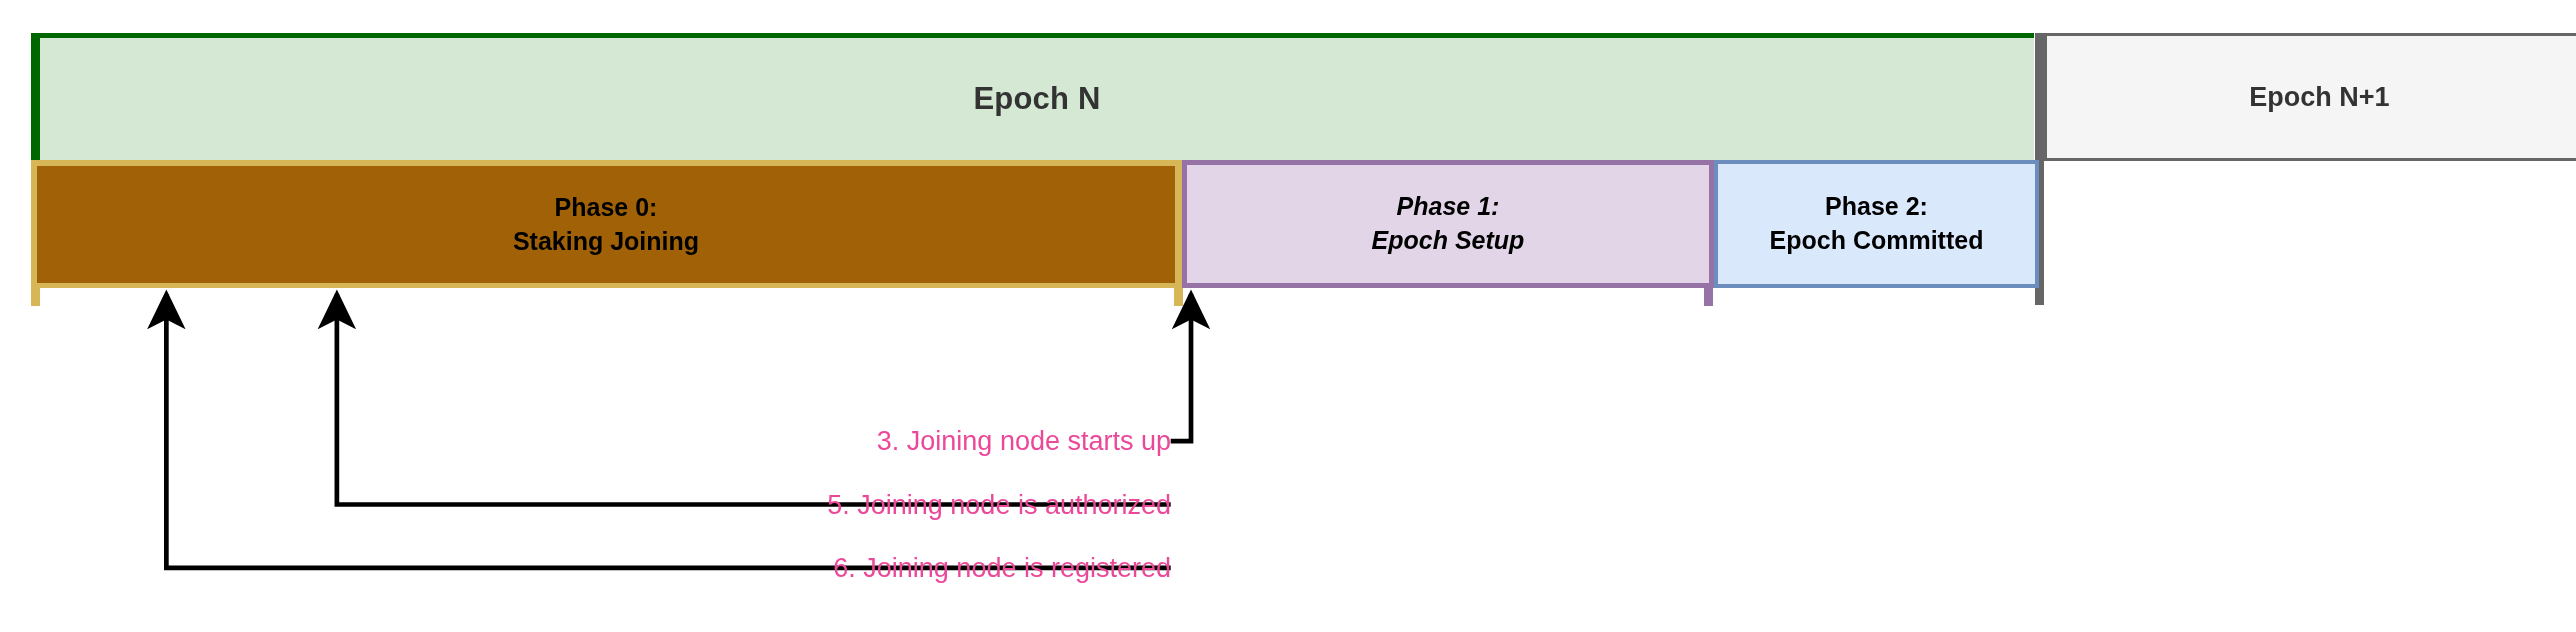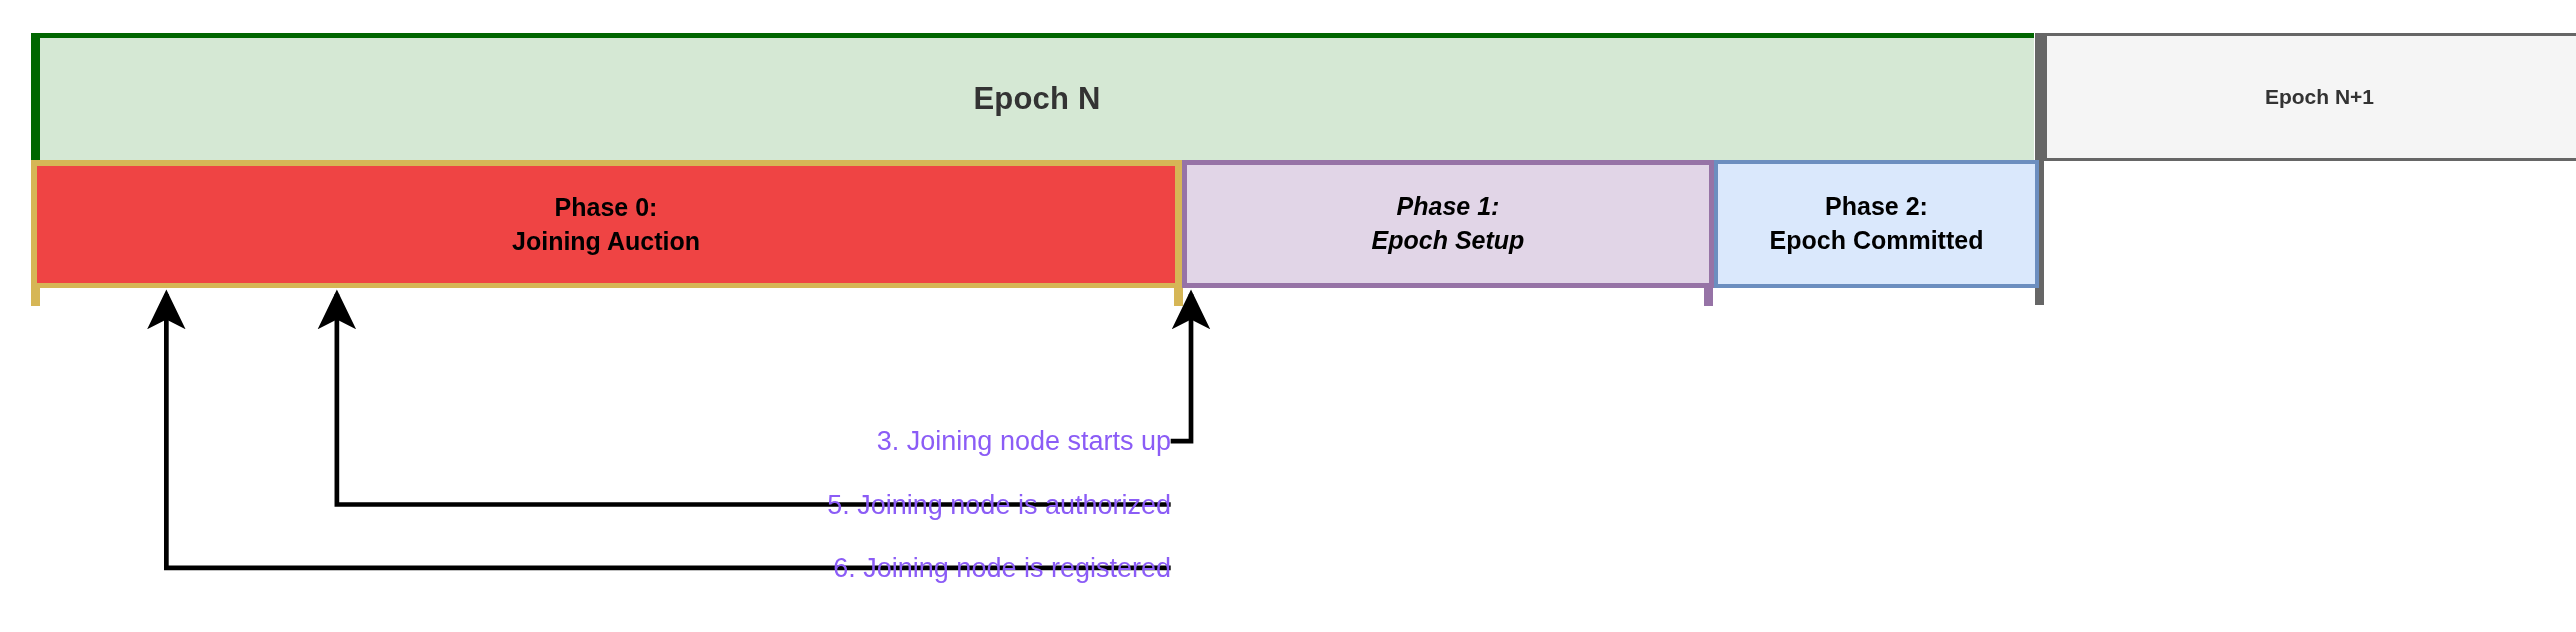--- a/index.html
+++ b/index.html
@@ -53,21 +53,21 @@
     height: 128px;
     background: #f5f5f5;
     border: 3.9px solid #666666;
     border-right: none;
     box-sizing: border-box;
     display: flex;
     align-items: center;
     justify-content: center;
   }
   .epoch-next .epoch-label {
-    font-size: 21px;
+    font-size: 27px;
     font-weight: bold;
     color: #333333;
   }
 
   
   .epoch-divider {
     position: absolute;
     left: 2035px;
     top: 33px;
     width: 9.4px;
@@ -90,21 +90,21 @@
   .phase .line {
     font-size: 25px;
     font-weight: bold;
     color: #000000;
     line-height: 1.35;
   }
 
   .phase-0 {
     left: 31px;
     width: 1150px;
-    background: #ef4444;
+    background: #a16207;
     border: 6.3px solid #d6b656;
     border-bottom-width: 5.5px;
   }
   .phase-1 {
     left: 1182px;
     width: 532px;
     background: #e1d5e7;
     border: 5.5px solid #9673a6;
     font-style: italic;
   }
@@ -132,21 +132,21 @@
     top: 0;
     width: 2576px;
     height: 632px;
     pointer-events: none;
   }
 
   
   .annotation {
     position: absolute;
     font-size: 27px;
-    color: #8b5cf6;
+    color: #ec4899;
     white-space: nowrap;
     text-align: left;
     right: 1405px;         
     transform: translateY(-50%);
   }
   .ann-3 { top: 441px; }
   .ann-2 { top: 505px; }
   .ann-1 { top: 568px; }
 </style>
 </head>
@@ -163,21 +163,21 @@
   </div>
 
   <div class="epoch-divider"></div>
 
   <div class="tick tick-yellow-left"></div>
   <div class="tick tick-yellow-right"></div>
   <div class="tick tick-purple-right"></div>
 
   <div class="phase phase-0">
     <span class="line">Phase 0:</span>
-    <span class="line">Joining Auction</span>
+    <span class="line">Staking Joining</span>
   </div>
 
   <div class="phase phase-1">
     <span class="line">Phase 1:</span>
     <span class="line">Epoch Setup</span>
   </div>
 
   <div class="phase phase-2">
     <span class="line">Phase 2:</span>
     <span class="line">Epoch Committed</span>

